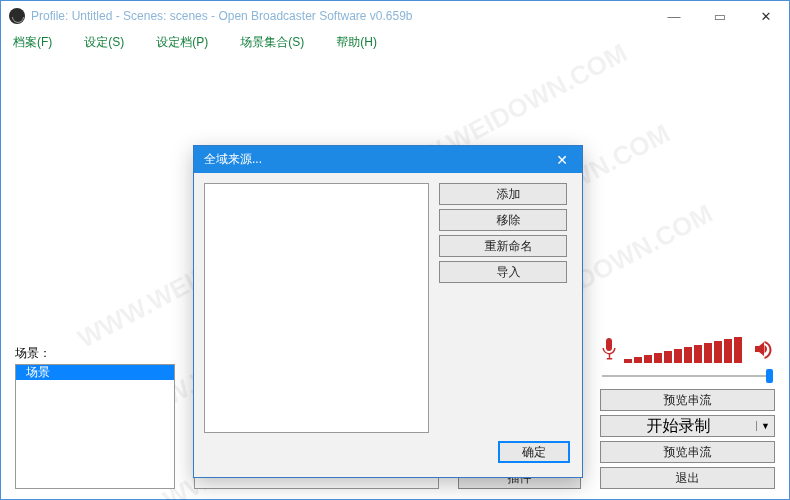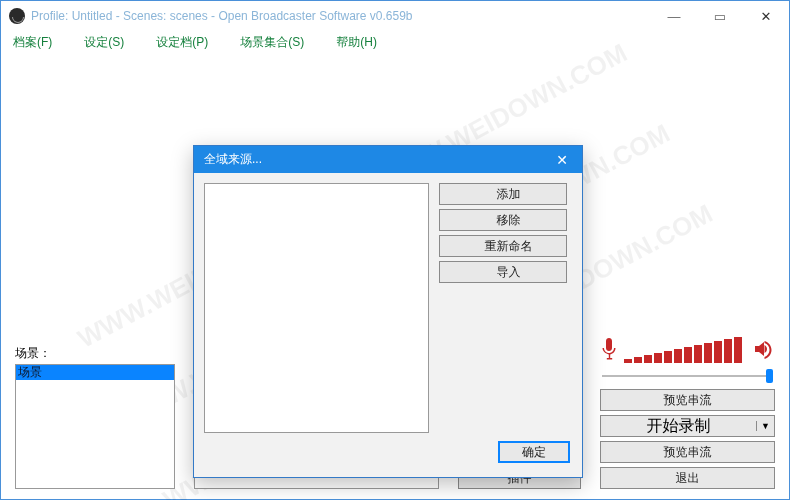--- a/index.html
+++ b/index.html
@@ -82,22 +82,22 @@
   }
   .panel-col { display:flex; flex-direction:column; }
   .panel-label { font-size: 12px; margin-bottom:2px; color:#000; }
   .listbox {
     width: 160px; height: 125px;
     border: 1px solid #999;
     background: #fff;
   }
   .listbox .selected {
     background: #0a84ff;
-    color: #0f172a;
-    padding: 0 2px;
+    color: #ffffff;
+    padding: 0 10px;
     font-size: 12px;
     line-height: 15px;
   }
   .src-listbox { width: 245px; height: 125px; border:1px solid #999; background:#fff; }
   .mid-col { width:160px; display:flex; flex-direction:column; gap:4px; }
   .mid-col .spacer { height: 76px; }
   .btn {
     height: 22px;
     border: 1px solid #8a8a8a;
     background: #e8e8e8;

